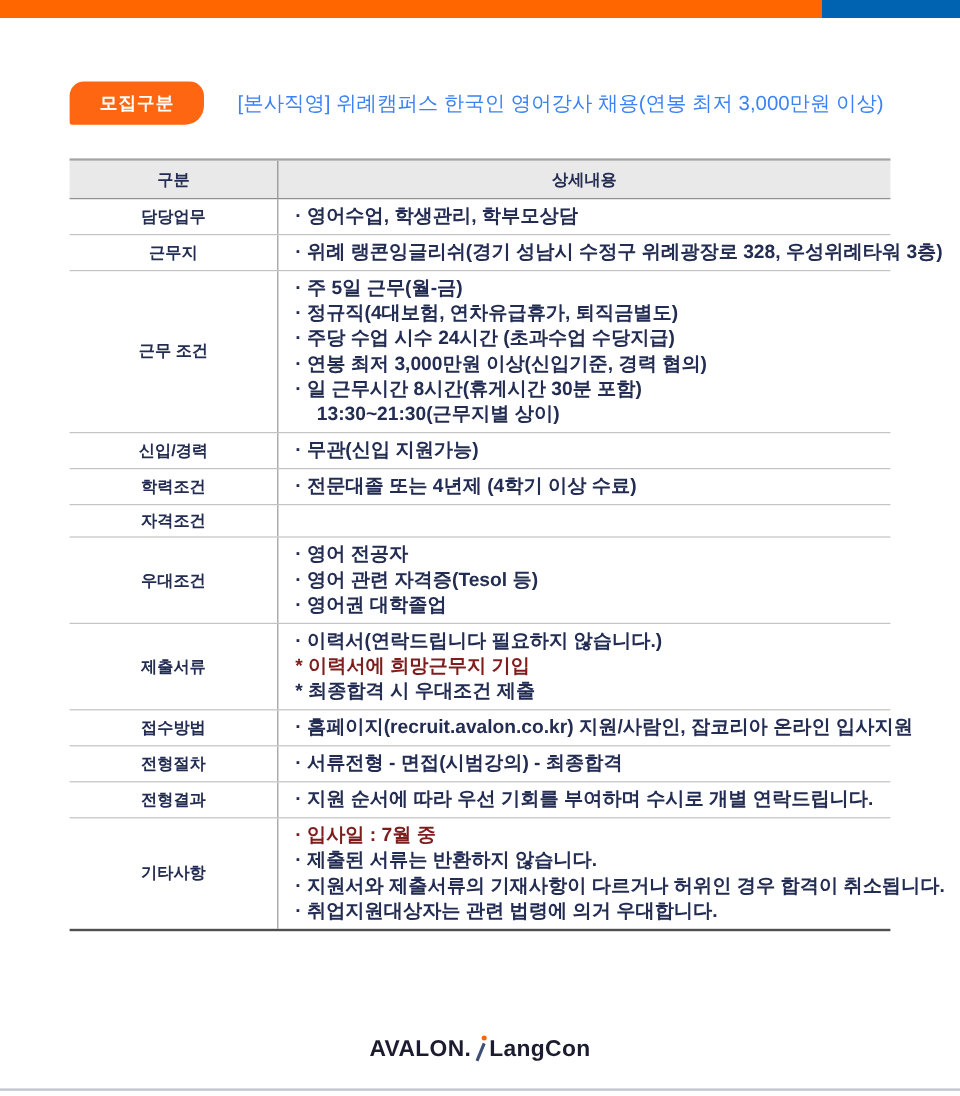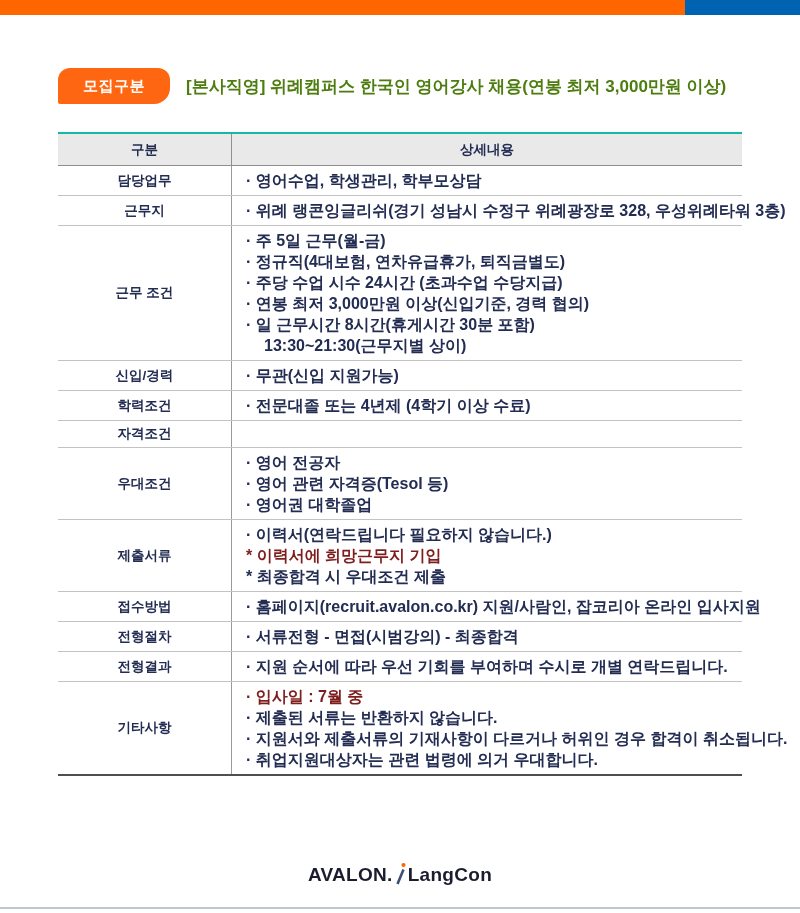--- a/index.html
+++ b/index.html
@@ -9,38 +9,38 @@
     position:relative; width:800px; height:913px; background:#fff;
     overflow:hidden; margin:0 auto;
   }
   
   .top-bar { position:absolute; top:0; left:0; width:800px; height:15px; background:#ff6600; }
   .top-bar-blue { position:absolute; top:0; left:685px; width:115px; height:15px; background:#0063b1; }
 
   
   .header-row {
     position:absolute; top:68px; left:58px; width:684px;
-    display:flex; align-items:center;
+    display:flex; align-items:center;gap:12px;
   }
   .badge {
     width:112px; height:36px; background:#ff6612;
     border-radius:12px 12px 16px 2px;
     color:#ffffff; font-size:15px; font-weight:700;
     display:flex; align-items:center; justify-content:center;
     letter-spacing:0.5px; flex-shrink:0;
   }
   .page-title {
-    margin-left:16px; font-size:17px; font-weight:700; color:#4d7c0f;
+    margin-left:16px; font-size:17px; font-weight:400; color:#3b82f6;
     white-space:nowrap;
   }
 
   
   .job-table {
     position:absolute; top:132px; left:58px; width:684px;
-    border-top:2px solid #14b8a6; border-bottom:2px solid #4f4f4f;
+    border-top:2px solid #a3a3a3; border-bottom:2px solid #4f4f4f;
     color:#232c52;
   }
   .thead {
     display:flex; background:#e9e9e9; border-bottom:1px solid #8f8f8f;
   }
   .th {
     font-size:13.5px; font-weight:700; text-align:center; padding:6px 4px;
     line-height:19px;
   }
   .th.col-label { width:174px; flex-shrink:0; border-right:1px solid #8f8f8f; }

